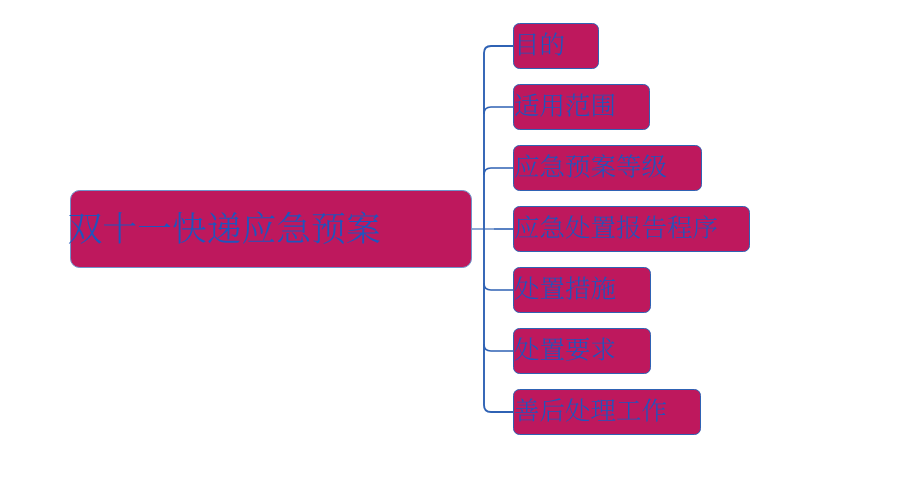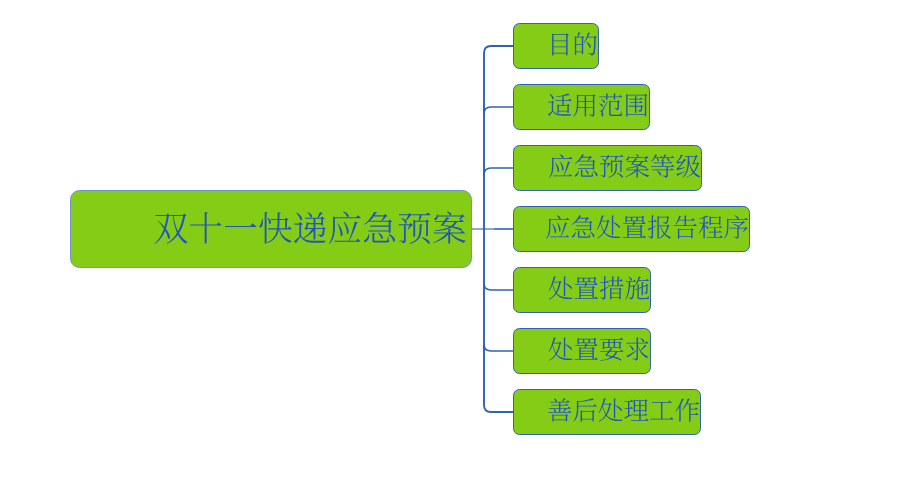--- a/index.html
+++ b/index.html
@@ -1,21 +1,21 @@
 <!DOCTYPE html>
 <html><head>
 <meta charset="utf-8">
 <style>
   html,body{margin:0;padding:0;}
   body{width:915px;height:479px;background:#ffffff;overflow:hidden;
        font-family:"Liberation Serif","DejaVu Serif",serif;}
   .canvas{position:relative;width:915px;height:479px;background:#ffffff;}
   svg.links{position:absolute;left:0;top:0;}
-  .node{position:absolute;box-sizing:border-box;background:#84cc16;
-        display:flex;align-items:center;justify-content:flex-end;}
+  .node{position:absolute;box-sizing:border-box;background:#be185d;
+        display:flex;align-items:center;justify-content:flex-start;}
   .node.root{border:1.5px solid #7093CB;border-radius:9.5px;}
   .node.child{border:1.4px solid #2F62B4;border-radius:6.5px;}
   .node .label{position:absolute;left:0;top:0;width:100%;height:100%;
                color:transparent;overflow:hidden;pointer-events:none;
                display:flex;align-items:center;justify-content:center;}
   .glyphrun{display:block;overflow:visible;}
 </style>
 </head>
 <body>
 

